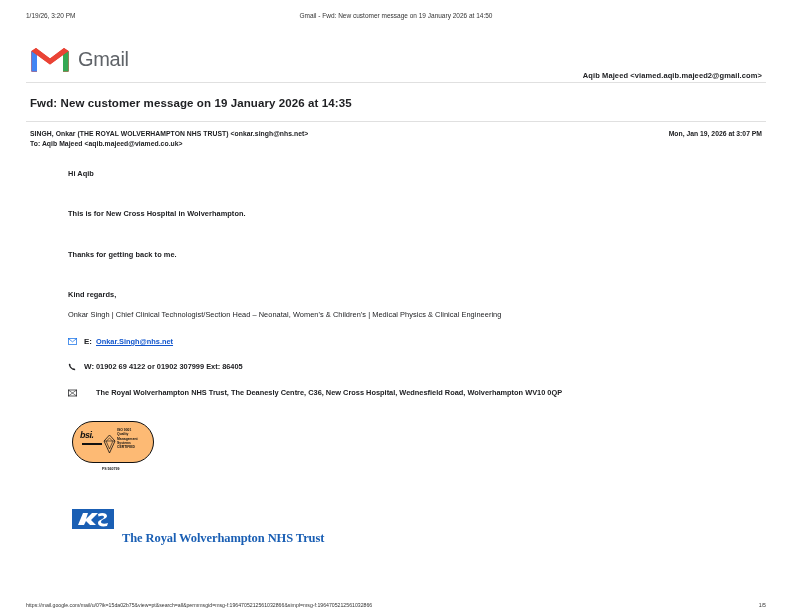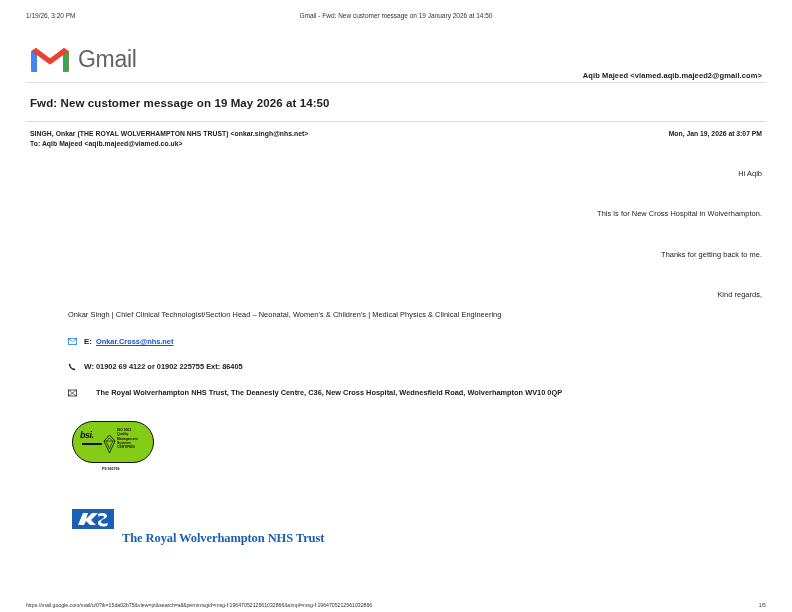--- a/index.html
+++ b/index.html
@@ -43,21 +43,21 @@
     align-items: center;
   }
   .m-icon {
     width: 40px; height: 30px;
     position: relative;
     margin-right: 8px;
   }
   .m-icon svg { display: block; }
   .gmail-word {
     font-family: "Liberation Sans", sans-serif;
-    font-size: 23px;
+    font-size: 20px;
     color: #5f6368;
     letter-spacing: -0.3px;
     font-weight: 400;
   }
   .account-line {
     position: absolute;
     right: 4px;
     bottom: 2px;
     font-size: 7.5px;
     color: #202124;
@@ -90,21 +90,21 @@
     font-size: 6.8px;
     font-weight: bold;
     white-space: nowrap;
   }
   .body {
     padding: 20px 4px 0 42px;
     font-size: 7.4px;
     color: #202124;
     line-height: 1.4;
   }
-  .body p { margin: 0 0 30px 0; font-weight: normal; letter-spacing: 0.05px; text-align: right; }
+  .body p { margin: 0 0 30px 0; font-weight: bold; letter-spacing: 0.05px; }
   .body p.tight { margin-bottom: 10px; }
   .sig-name {
     font-size: 7.4px;
     font-weight: normal;
     margin: 0 0 16px 0;
     letter-spacing: 0.05px;
   }
   .contact-row {
     display: flex;
     align-items: flex-start;
@@ -130,21 +130,21 @@
     position: relative;
     margin: 18px 0 0 4px;
     height: 70px;
   }
   .bsi {
     position: absolute;
     left: 42px; top: 4px;
     width: 82px; height: 42px;
     border: 1px solid #111;
     border-radius: 21px / 21px;
-    background: #84cc16;
+    background: #fdba74;
   }
   .bsi .bsi-word {
     position: absolute;
     left: 7px; top: 8px;
     font-size: 9px;
     font-weight: bold;
     font-style: italic;
     color: #111;
     letter-spacing: -0.5px;
   }
@@ -228,21 +228,21 @@
           <path d="M1.5 7 L1.5 12 L20 25 L38.5 12 L38.5 7 L20 20.5 Z" fill="#fbbc04" opacity="0"></path>
         </svg>
       </span>
       <span class="gmail-word">Gmail</span>
     </div>
     <div class="account-line">Aqib Majeed &lt;viamed.aqib.majeed2@gmail.com&gt;</div>
   </div>
 
   <hr class="hr">
 
-  <div class="subject">Fwd: New customer message on 19 May 2026 at 14:50</div>
+  <div class="subject">Fwd: New customer message on 19 January 2026 at 14:35</div>
 
   <hr class="hr">
 
   <div class="meta">
     <div class="from">SINGH, Onkar (THE ROYAL WOLVERHAMPTON NHS TRUST) &lt;onkar.singh@nhs.net&gt;</div>
     <div class="to">To: Aqib Majeed &lt;aqib.majeed@viamed.co.uk&gt;</div>
     <div class="date">Mon, Jan 19, 2026 at 3:07 PM</div>
   </div>
 
   <div class="body">
@@ -253,31 +253,31 @@
     <div class="sig-name">Onkar Singh | Chief Clinical Technologist/Section Head – Neonatal, Women's &amp; Children's | Medical Physics &amp; Clinical Engineering</div>
 
     <div class="contact-row">
       <span class="contact-ico">
         <svg width="9" height="7" viewBox="0 0 12 9">
             <rect x="0.5" y="0.5" width="11" height="8" fill="none" stroke="#1a73e8" stroke-width="1"></rect>
             <path d="M0.5 0.5 L6 5 L11.5 0.5" fill="none" stroke="#1a73e8" stroke-width="1"></path>
           </svg>
       </span>
       <span class="contact-ico plain" style="width:12px;flex:0 0 12px;">E:</span>
-      <a class="contact-link" href="#">Onkar.Cross@nhs.net</a>
+      <a class="contact-link" href="#">Onkar.Singh@nhs.net</a>
     </div>
 
     <div class="contact-row">
       <span class="contact-ico">
         <svg width="8" height="8" viewBox="0 0 10 10">
             <path d="M1 1.5 C1 1 1.5 0.7 2 1 L3.2 2 C3.6 2.4 3.4 2.9 3 3.3 C3.8 4.8 5.2 6.2 6.7 7 C7.1 6.6 7.6 6.4 8 6.8 L9 8 C9.3 8.5 9 9 8.5 9 C5 9 1 5 1 1.5 Z" fill="#202124"></path>
           </svg>
       </span>
       <span class="contact-ico plain" style="width:12px;flex:0 0 12px;">W:</span>
-      <span>01902 69 4122 or 01902 225755 Ext: 86405</span>
+      <span>01902 69 4122 or 01902 307999 Ext: 86405</span>
     </div>
 
     <div class="contact-row">
       <span class="contact-ico">
         <svg width="9" height="8" viewBox="0 0 12 9">
             <rect x="0.5" y="0.5" width="11" height="8" fill="none" stroke="#202124" stroke-width="1"></rect>
             <path d="M0.5 0.5 L11.5 8.5 M11.5 0.5 L0.5 8.5" fill="none" stroke="#202124" stroke-width="0.8"></path>
           </svg>
       </span>
       <span class="contact-ico plain" style="width:12px;flex:0 0 12px;opacity:0">A:</span>

